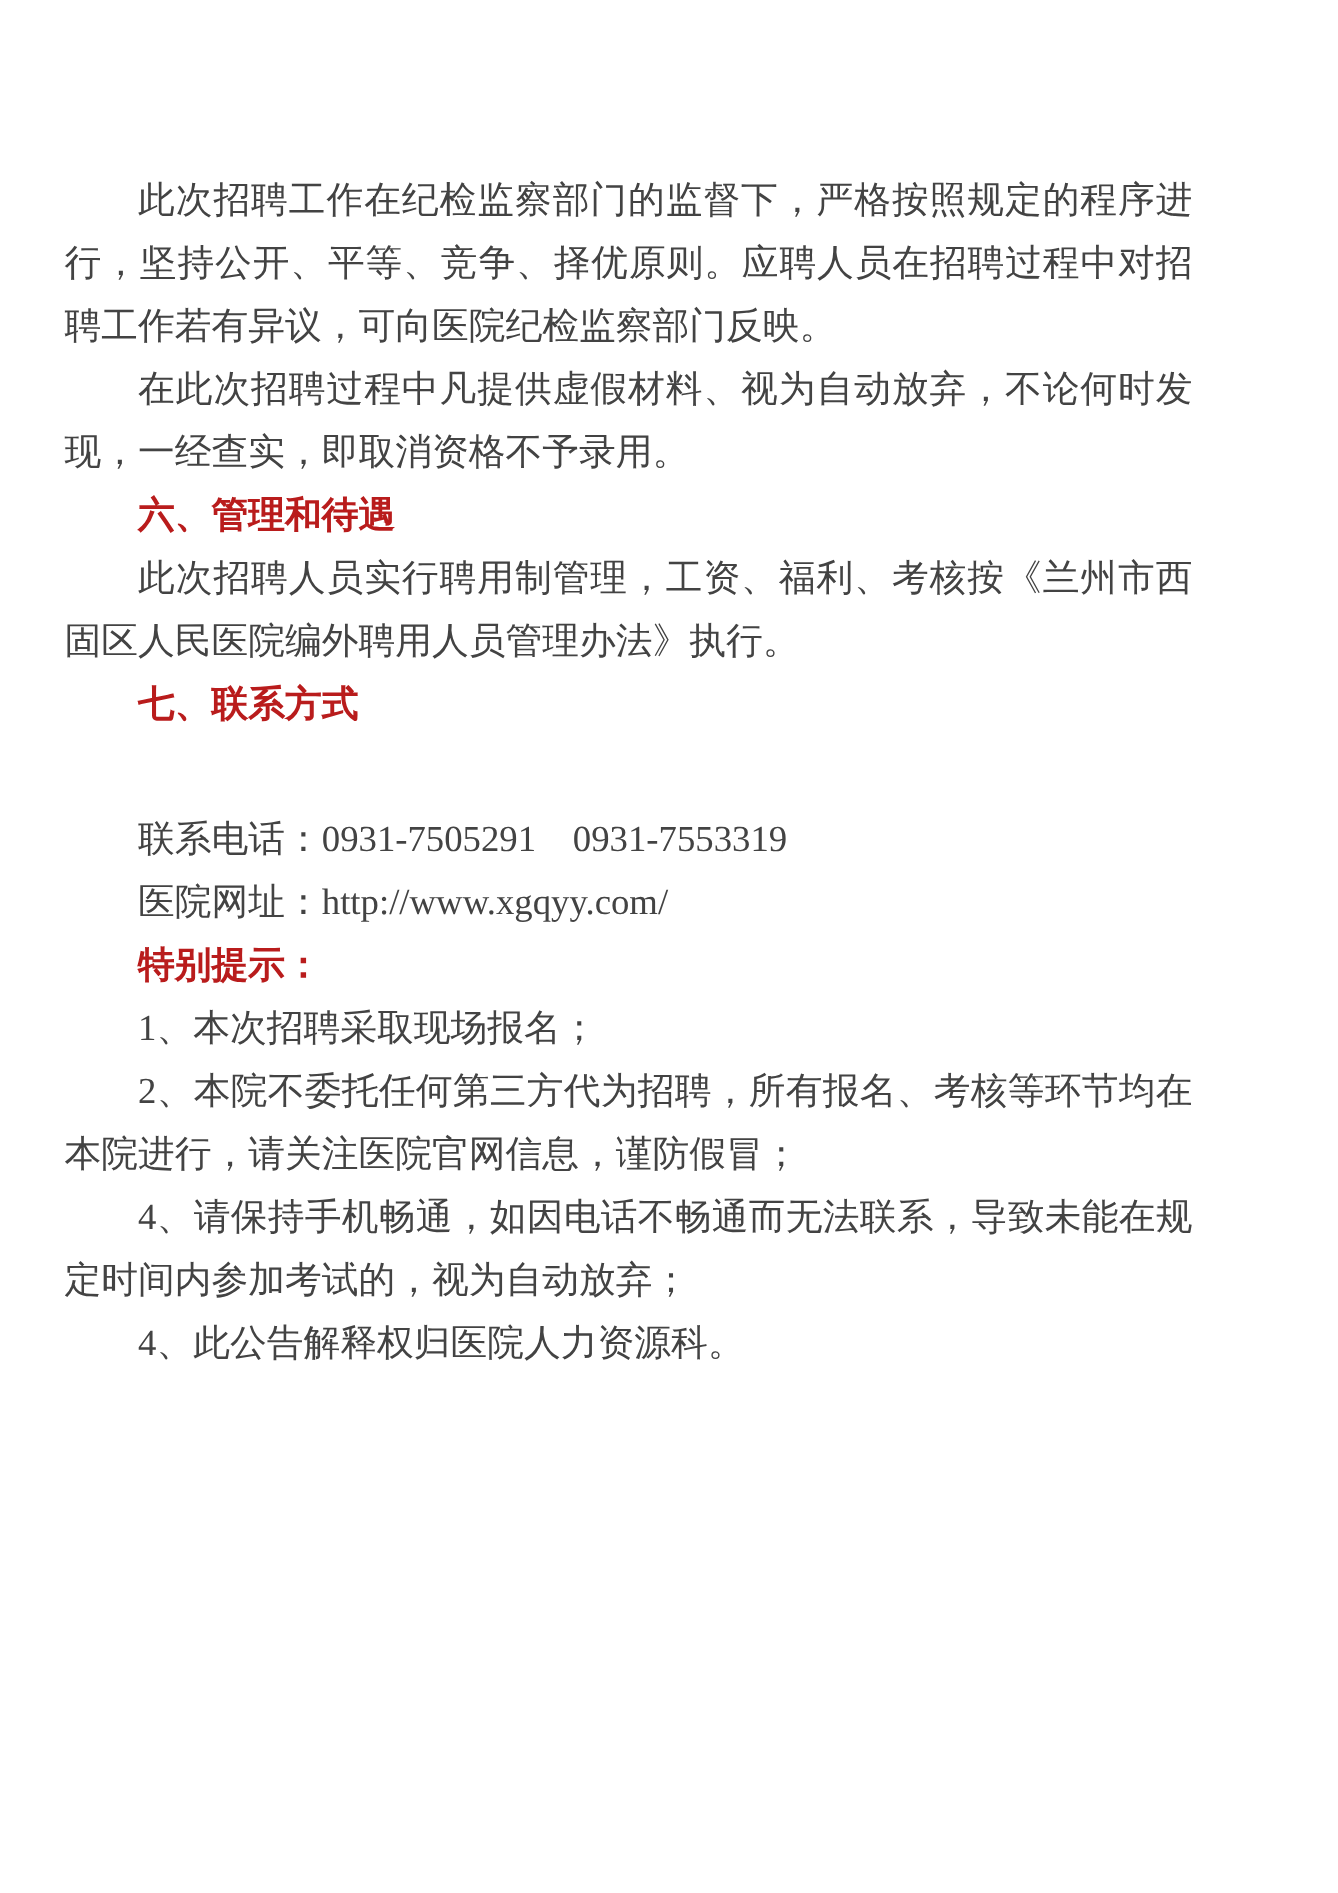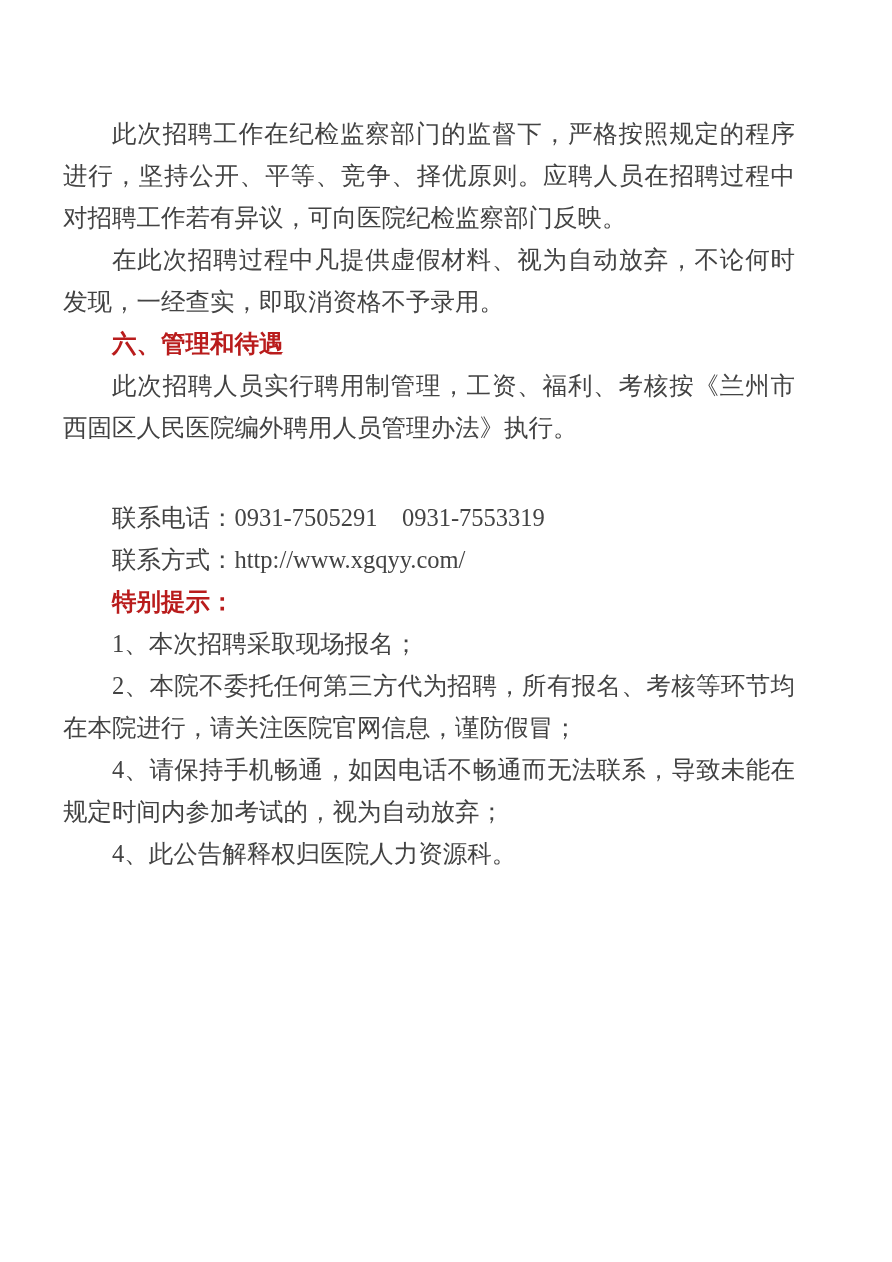--- a/index.html
+++ b/index.html
@@ -7,21 +7,21 @@
     padding: 0;
     background: #ffffff;
   }
   .page {
     position: relative;
     width: 892px;
     height: 1262px;
     margin: 0 auto;
     background: #ffffff;
     box-sizing: border-box;
-    padding: 113px 97px 0 63px;
+    padding: 113px 97px 0 43px;
     overflow: hidden;
   }
   .doc p {
     margin: 0;
     padding: 0;
     font-family: "Liberation Serif", "DejaVu Serif", serif;
     font-size: 24.5px;
     line-height: 42px;
     color: #434343;
     text-align: justify;
@@ -42,21 +42,22 @@
 </style>
 </head>
 <body>
 
 <div class="page">
   <div class="doc">
     <p class="body">此次招聘工作在纪检监察部门的监督下，严格按照规定的程序进行，坚持公开、平等、竞争、择优原则。应聘人员在招聘过程中对招聘工作若有异议，可向医院纪检监察部门反映。</p>
     <p class="body">在此次招聘过程中凡提供虚假材料、视为自动放弃，不论何时发现，一经查实，即取消资格不予录用。</p>
     <p class="heading">六、管理和待遇</p>
     <p class="body">此次招聘人员实行聘用制管理，工资、福利、考核按《兰州市西固区人民医院编外聘用人员管理办法》执行。</p>
+    <p class="heading">七、联系方式</p>
     <p class="body contact">联系电话：0931-7505291    0931-7553319</p>
-    <p class="body">联系方式：http://www.xgqyy.com/</p>
+    <p class="body">医院网址：http://www.xgqyy.com/</p>
     <p class="heading">特别提示：</p>
     <p class="body">1、本次招聘采取现场报名；</p>
     <p class="body">2、本院不委托任何第三方代为招聘，所有报名、考核等环节均在本院进行，请关注医院官网信息，谨防假冒；</p>
     <p class="body">4、请保持手机畅通，如因电话不畅通而无法联系，导致未能在规定时间内参加考试的，视为自动放弃；</p>
     <p class="body">4、此公告解释权归医院人力资源科。</p>
   </div>
 </div>
 
 </body></html>

